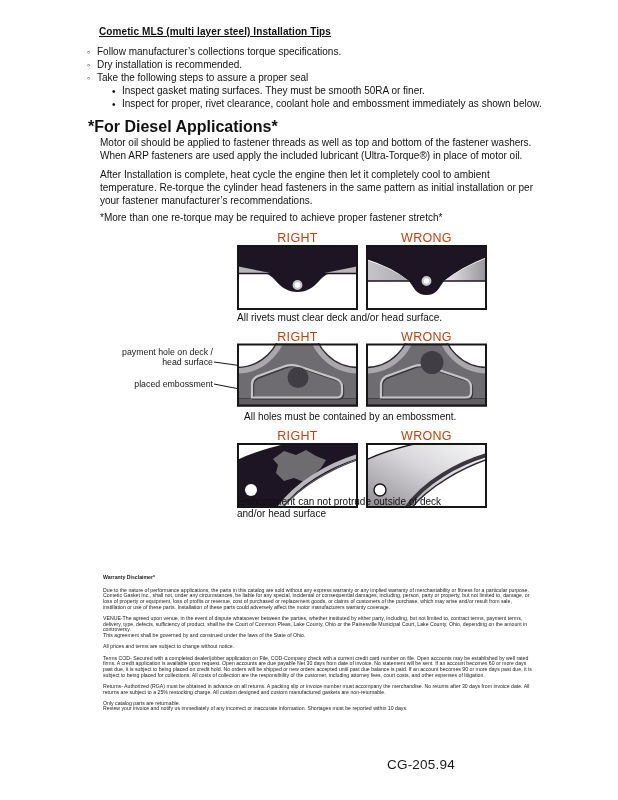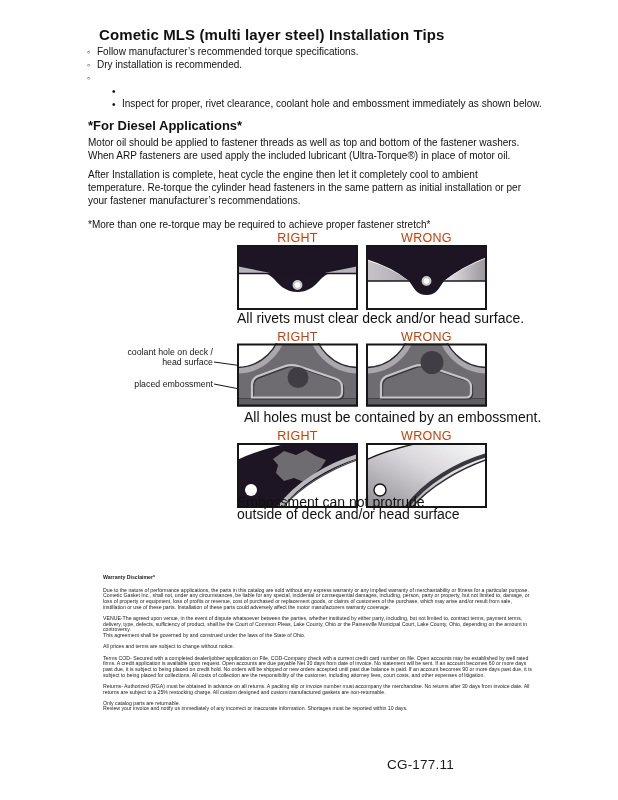--- a/index.html
+++ b/index.html
@@ -3,63 +3,65 @@
 <meta charset="utf-8">
 <style>
   html,body{margin:0;padding:0;}
   body{
     width:618px;height:800px;background:#ffffff;position:relative;
     font-family:"Liberation Sans", sans-serif;color:#111;
     -webkit-font-smoothing:antialiased;overflow:hidden;
   }
   .abs{position:absolute;}
   .page-title{
-    left:99px;top:26px;font-size:15px;font-weight:bold;
-    letter-spacing:.1px;
+    left:99px;top:26px;font-size:10px;font-weight:bold;
+    text-decoration:underline;letter-spacing:.1px;
   }
   .bullets{left:87px;top:46px;width:466px;font-size:10px;line-height:12.9px;}
   .b-row{display:flex;}
   .b-marker{width:10px;flex:0 0 10px;font-size:9px;line-height:13px;}
   .b-sub{margin-left:25px;}
   .b-sub .b-marker{font-size:10px;}
-  .diesel-heading{left:88px;top:118px;font-size:13px;font-weight:bold;}
-  .body-par{left:88px;width:444px;font-size:10px;line-height:13px;}
+  .diesel-heading{left:88px;top:118px;font-size:16px;font-weight:bold;}
+  .body-par{left:100px;width:444px;font-size:10px;line-height:13px;}
   .p1{top:136px;}
   .p2{top:168px;}
-  .note{top:211px;margin-top:7px;}
+  .note{top:211px;}
   .rw-label{width:121px;text-align:center;font-size:12.5px;letter-spacing:.3px;color:#c2410c;}
-  .caption{font-size:14px;line-height:12px;color:#111;}
+  .caption{font-size:10px;line-height:12px;color:#111;}
   .anno{width:103px;left:110px;text-align:right;font-size:8.8px;line-height:10px;color:#161616;}
   .dbox{width:121px;height:65px;}
   .warranty{left:103px;top:575px;width:433px;font-size:5.2px;line-height:5.7px;color:#222;}
   .warranty .w-head{font-weight:bold;margin-bottom:7px;}
   .warranty p{margin:0 0 5.5px 0;}
   .warranty p.tight{margin:0;}
   .footer-code{left:387px;top:757px;font-size:13.5px;letter-spacing:.2px;color:#1a1a1a;}
   svg{display:block;}
 </style>
 </head>
 <body>
 
 <div class="abs page-title">Cometic MLS (multi layer steel) Installation Tips</div>
 
 <div class="abs bullets">
   <div class="b-row">
     <span class="b-marker">◦</span>
-    <span>Follow manufacturer’s recommended torque specifications.</span>
+    <span>Follow manufacturer’s collections torque specifications.</span>
   </div>
   <div class="b-row">
     <span class="b-marker">◦</span>
     <span>Dry installation is recommended.</span>
   </div>
   <div class="b-row">
     <span class="b-marker">◦</span>
+    <span>Take the following steps to assure a proper seal</span>
   </div>
   <div class="b-row b-sub">
     <span class="b-marker">•</span>
+    <span>Inspect gasket mating surfaces.  They must be smooth 50RA or finer.</span>
   </div>
   <div class="b-row b-sub">
     <span class="b-marker">•</span>
     <span>Inspect for proper, rivet clearance, coolant hole and embossment immediately as shown below.</span>
   </div>
 </div>
 
 <div class="abs diesel-heading">*For Diesel Applications*</div>
 <div class="abs body-par p1">Motor oil should be applied to fastener threads as well as top and bottom of the fastener washers. When ARP fasteners are used apply the included lubricant (Ultra-Torque®) in place of motor oil.</div>
 <div class="abs body-par p2">After Installation is complete, heat cycle the engine then let it completely cool to ambient temperature. Re-torque the cylinder head fasteners in the same pattern as initial installation or per your fastener manufacturer’s recommendations.</div>
@@ -102,21 +104,21 @@
     <circle cx="60.5" cy="36" r="2.8" fill="#ffffff"></circle>
     <rect x="1" y="1" width="119" height="63" fill="none" stroke="#161616" stroke-width="2"></rect>
   </svg>
 </div>
 
 <div class="abs caption" style="left:237px;top:312px">All rivets must clear deck and/or head surface.</div>
 
 <div class="abs rw-label" style="left:237px;top:330px">RIGHT</div>
 <div class="abs rw-label" style="left:366px;top:330px">WRONG</div>
 
-<div class="abs anno" style="top:347px">coolant hole on deck / head surface</div>
+<div class="abs anno" style="top:347px">payment hole on deck / head surface</div>
 <div class="abs anno" style="top:379px">placed embossment</div>
 
 <svg class="abs" style="left:206px;top:348px" width="100" height="50">
   <line x1="8" y1="14" x2="87" y2="25" stroke="#161616" stroke-width="1"></line>
   <line x1="8" y1="36" x2="54" y2="45" stroke="#161616" stroke-width="1"></line>
 </svg>
 
 <div class="abs" style="left:237px;top:343px;width:121px;height:64px">
   <svg width="121" height="64" viewBox="0 0 121 63">
     <rect width="121" height="63" fill="#6e6c70"></rect>
@@ -192,13 +194,13 @@
   <p>Due to the nature of performance applications, the parts in this catalog are sold without any express warranty or any implied warranty of merchantability or fitness for a particular purpose.  Cometic Gasket Inc., shall not, under any circumstances, be liable for any special, incidental or consequential damages, including, person, party or property, but not limited to, damage, or loss of property or equipment, loss of profits or revenue, cost of purchased or replacement goods, or claims of customers of the purchase, which may arise and/or result from sale, instillation or use of these parts.  Installation of these parts could adversely affect the motor manufacturers warranty coverage.</p>
   <p class="tight">VENUE-The agreed upon venue, in the event of dispute whatsoever between the parties, whether instituted by either party, including, but not limited to, contract terms, payment terms, delivery, type, defects, sufficiency of product, shall be the Court of Common Pleas, Lake County, Ohio or the Painesville Municipal Court, Lake County, Ohio, depending on the amount in controversy.</p>
   <p>This agreement shall be governed by and construed under the laws of the State of Ohio.</p>
   <p>All prices and terms are subject to change without notice.</p>
   <p>Terms COD- Secured with a completed dealer/jobber application on File, COD-Company check with a current credit card number on file.  Open accounts may be established by well rated firms.  A credit application is available upon request.  Open accounts are due payable Net 30 days from date of invoice.  No statement will be sent.  If an account becomes 60 or more days past due, it is subject to being placed on credit hold.  No orders will be shipped or new orders accepted until past due balance is paid.  If an account becomes 90 or more days past due, it is subject to being placed for collections.  All costs of collection are the responsibility of the customer, including attorney fees, court costs, and other expenses of litigation.</p>
   <p>Returns- Authorized (RGA) must be obtained in advance on all returns.  A packing slip or invoice number must accompany the merchandise.  No returns after 30 days from invoice date.  All returns are subject to a 25% restocking charge.  All custom designed and custom manufactured gaskets are non-returnable.</p>
   <p class="tight">Only catalog parts are returnable.</p>
   <p>Review your invoice and notify us immediately of any incorrect or inaccurate information.  Shortages must be reported within 10 days.</p>
 </div>
 
-<div class="abs footer-code">CG-177.11</div>
+<div class="abs footer-code">CG-205.94</div>
 
 </body></html>

